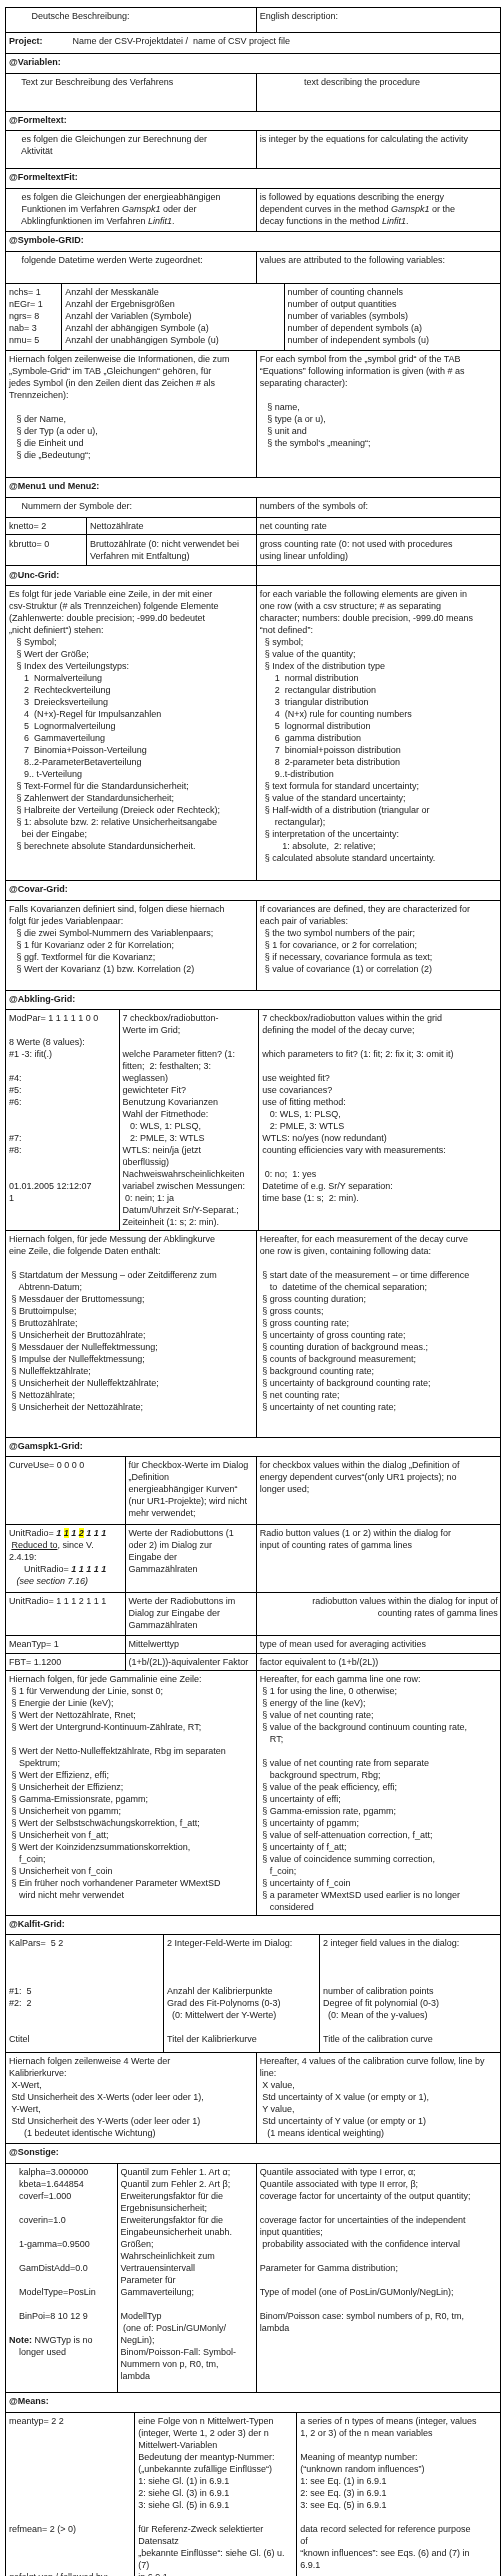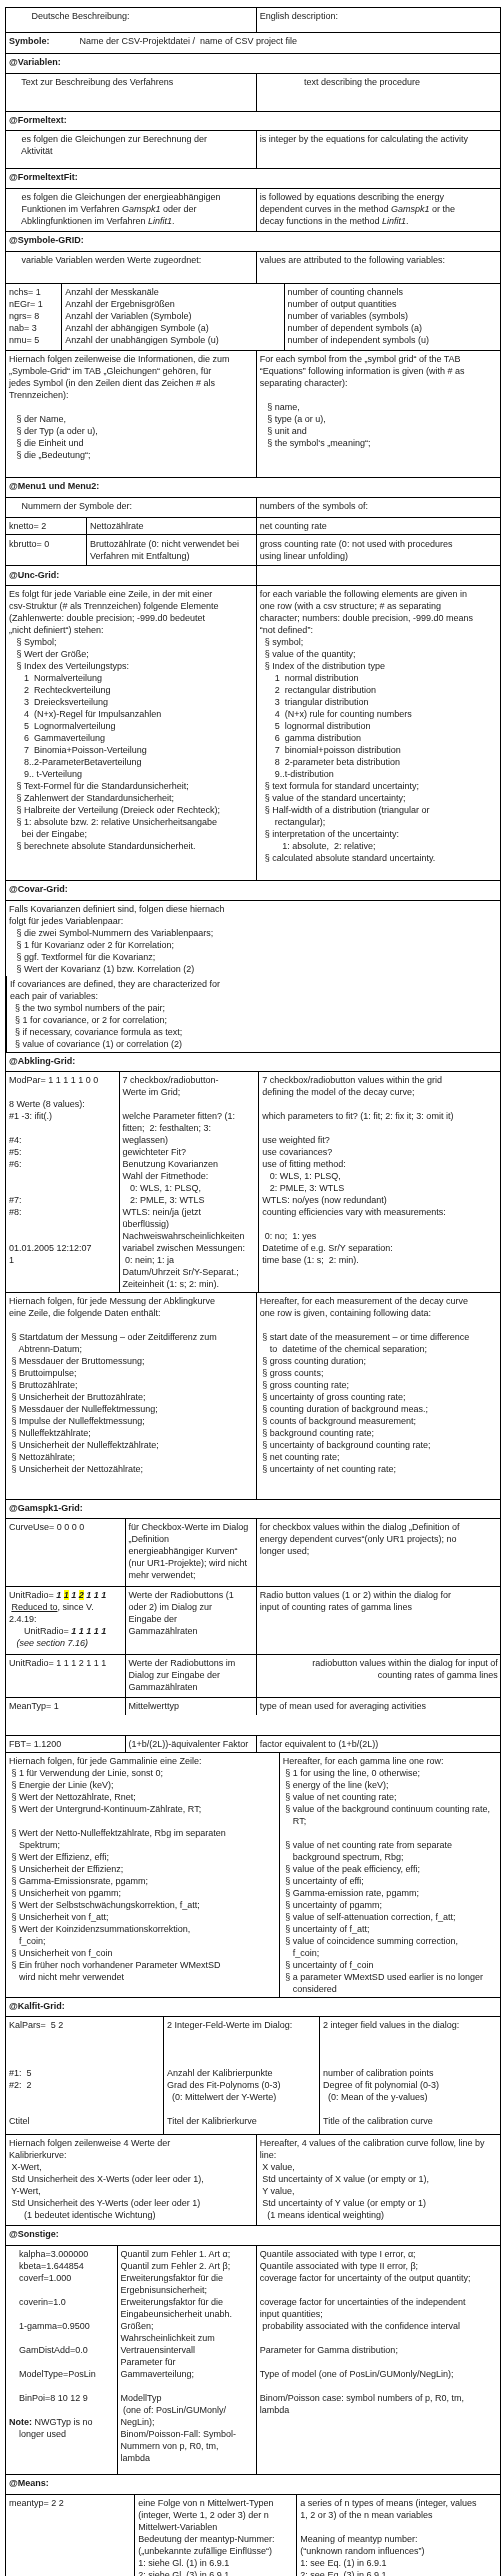--- a/index.html
+++ b/index.html
@@ -27,21 +27,21 @@
 </style>
 </head>
 <body>
 
 <div class="doc">
     <div class="row" style="min-height: 24px;">
       <div class="cell" style="flex: 0 0 50.6%; width: 50.6%;">         Deutsche Beschreibung:</div>
       <div class="cell" style="flex: 0 0 49.4%; width: 49.4%;">English description:</div>
     </div>
     <div class="row" style="min-height: 20px;">
-      <div class="cell" style="flex: 0 0 100%; width: 100%;"><b>Symbole:</b>            Name der CSV-Projektdatei /  name of CSV project file</div>
+      <div class="cell" style="flex: 0 0 100%; width: 100%;"><b>Project:</b>            Name der CSV-Projektdatei /  name of CSV project file</div>
     </div>
     <div class="row head" style="min-height: 18.6px;">
       <div class="cell" style="flex: 0 0 100%; width: 100%;"><b>@Variablen:</b></div>
     </div>
     <div class="row" style="min-height: 37px;">
       <div class="cell" style="flex: 0 0 50.6%; width: 50.6%;">     Text zur Beschreibung des Verfahrens</div>
       <div class="cell" style="flex: 0 0 49.4%; width: 49.4%; padding-left: 47px;">text describing the procedure</div>
     </div>
     <div class="row head" style="min-height: 18.6px;">
       <div class="cell" style="flex: 0 0 100%; width: 100%;"><b>@Formeltext:</b></div>
@@ -59,21 +59,21 @@
      Funktionen im Verfahren <i>Gamspk1</i> oder der
      Abklingfunktionen im Verfahren <i>Linfit1</i>.</div>
       <div class="cell" style="flex: 0 0 49.4%; width: 49.4%;">is followed by equations describing the energy
 dependent curves in the method <i>Gamspk1</i> or the
 decay functions in the method <i>Linfit1</i>.</div>
     </div>
     <div class="row head" style="min-height: 18.6px;">
       <div class="cell" style="flex: 0 0 100%; width: 100%;"><b>@Symbole-GRID:</b></div>
     </div>
     <div class="row" style="min-height: 31.5px;">
-      <div class="cell" style="flex: 0 0 50.6%; width: 50.6%;">     variable Variablen werden Werte zugeordnet:</div>
+      <div class="cell" style="flex: 0 0 50.6%; width: 50.6%;">     folgende Datetime werden Werte zugeordnet:</div>
       <div class="cell" style="flex: 0 0 49.4%; width: 49.4%;">values are attributed to the following variables:</div>
     </div>
     <div class="row" style="min-height: 66px;">
       <div class="cell" style="flex: 0 0 11.2%; width: 11.2%;">nchs= 1
 nEGr= 1
 ngrs= 8
 nab= 3
 nmu= 5</div>
       <div class="cell" style="flex: 0 0 45%; width: 45%;">Anzahl der Messkanäle
 Anzahl der Ergebnisgrößen
@@ -171,21 +171,21 @@
   § value of the standard uncertainty;
   § Half-width of a distribution (triangular or
       rectangular);
   § interpretation of the uncertainty:
          1: absolute,  2: relative;
   § calculated absolute standard uncertainty.</div>
     </div>
     <div class="row head" style="min-height: 18.6px;">
       <div class="cell" style="flex: 0 0 100%; width: 100%;"><b>@Covar-Grid:</b></div>
     </div>
-    <div class="row" style="min-height: 89px; flex-direction: column;">
+    <div class="row" style="min-height: 89px;">
       <div class="cell" style="flex: 0 0 50.6%; width: 50.6%;">Falls Kovarianzen definiert sind, folgen diese hiernach
 folgt für jedes Variablenpaar:
    § die zwei Symbol-Nummern des Variablenpaars;
    § 1 für Kovarianz oder 2 für Korrelation;
    § ggf. Textformel für die Kovarianz;
    § Wert der Kovarianz (1) bzw. Korrelation (2)</div>
       <div class="cell" style="flex: 0 0 49.4%; width: 49.4%;">If covariances are defined, they are characterized for
 each pair of variables:
   § the two symbol numbers of the pair;
   § 1 for covariance, or 2 for correlation;
@@ -312,26 +312,26 @@
 Dialog zur Eingabe der
 Gammazählraten</div>
       <div class="cell" style="flex: 0 0 49.4%; width: 49.4%; text-align: right;">radiobutton values within the dialog for input of
 counting rates of gamma lines</div>
     </div>
     <div class="row" style="min-height: 16.5px;">
       <div class="cell" style="flex: 0 0 24%; width: 24%;">MeanTyp= 1</div>
       <div class="cell" style="flex: 0 0 26.6%; width: 26.6%;">Mittelwerttyp</div>
       <div class="cell" style="flex: 0 0 49.4%; width: 49.4%;">type of mean used for averaging activities</div>
     </div>
-    <div class="row" style="min-height: 16.5px; margin-top: 20px;">
+    <div class="row" style="min-height: 16.5px;">
       <div class="cell" style="flex: 0 0 24%; width: 24%;">FBT= 1.1200</div>
       <div class="cell" style="flex: 0 0 26.6%; width: 26.6%;">(1+b/(2L))-äquivalenter Faktor</div>
       <div class="cell" style="flex: 0 0 49.4%; width: 49.4%;">factor equivalent to (1+b/(2L))</div>
     </div>
-    <div class="row" style="min-height: 239px; gap: 23px;">
+    <div class="row" style="min-height: 239px;">
       <div class="cell" style="flex: 0 0 50.6%; width: 50.6%;">Hiernach folgen, für jede Gammalinie eine Zeile:
  § 1 für Verwendung der Linie, sonst 0;
  § Energie der Linie (keV);
  § Wert der Nettozählrate, Rnet;
  § Wert der Untergrund-Kontinuum-Zählrate, RT;
 
  § Wert der Netto-Nulleffektzählrate, Rbg im separaten
     Spektrum;
  § Wert der Effizienz, effi;
  § Unsicherheit der Effizienz;

